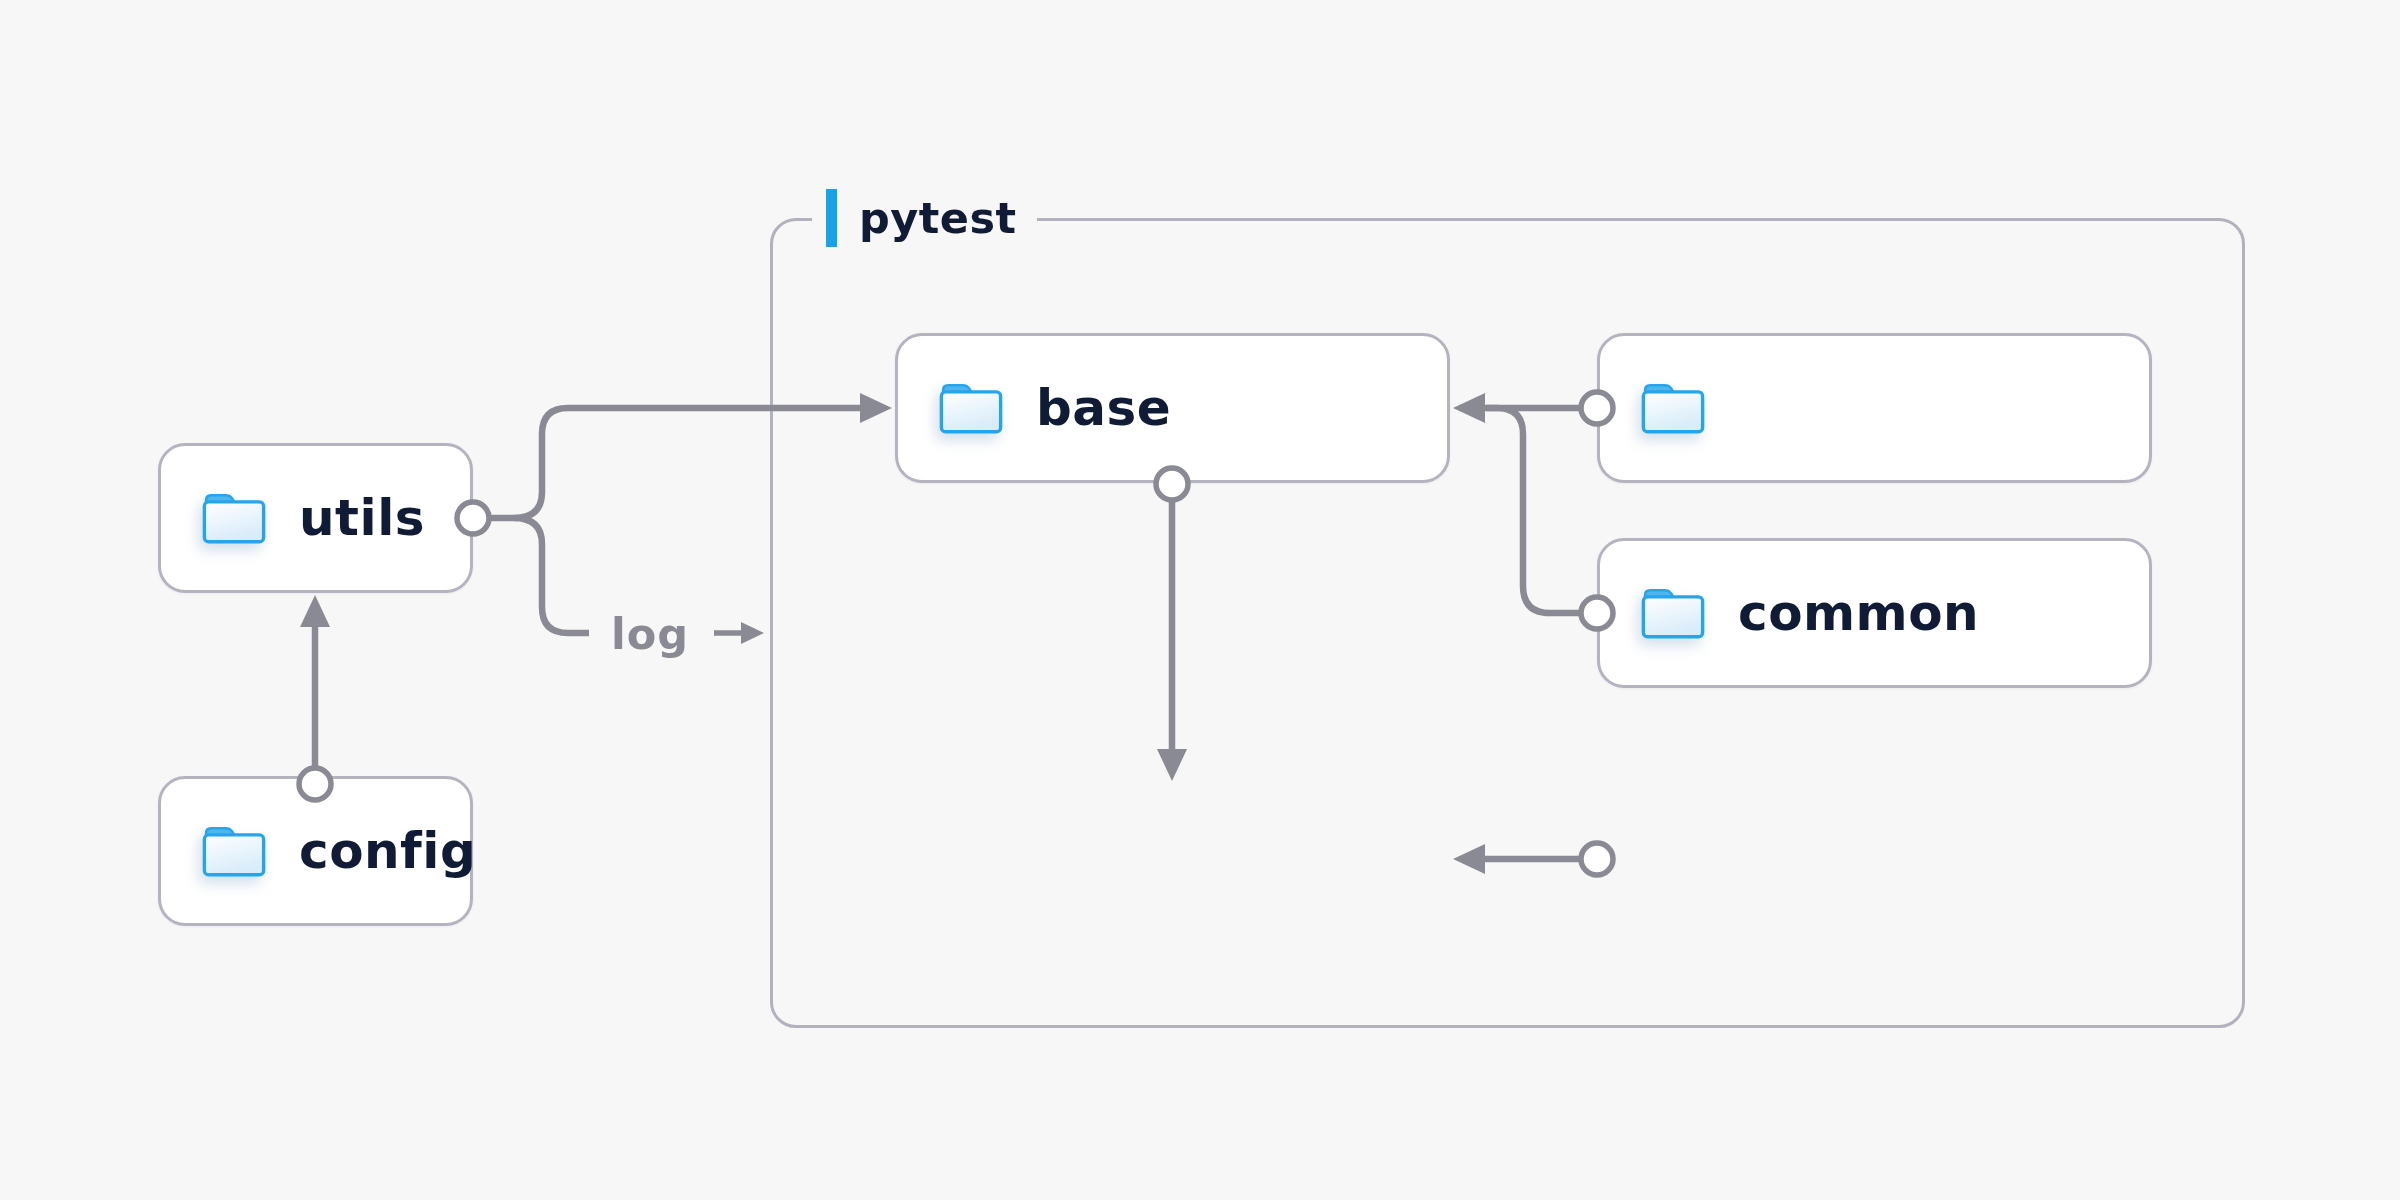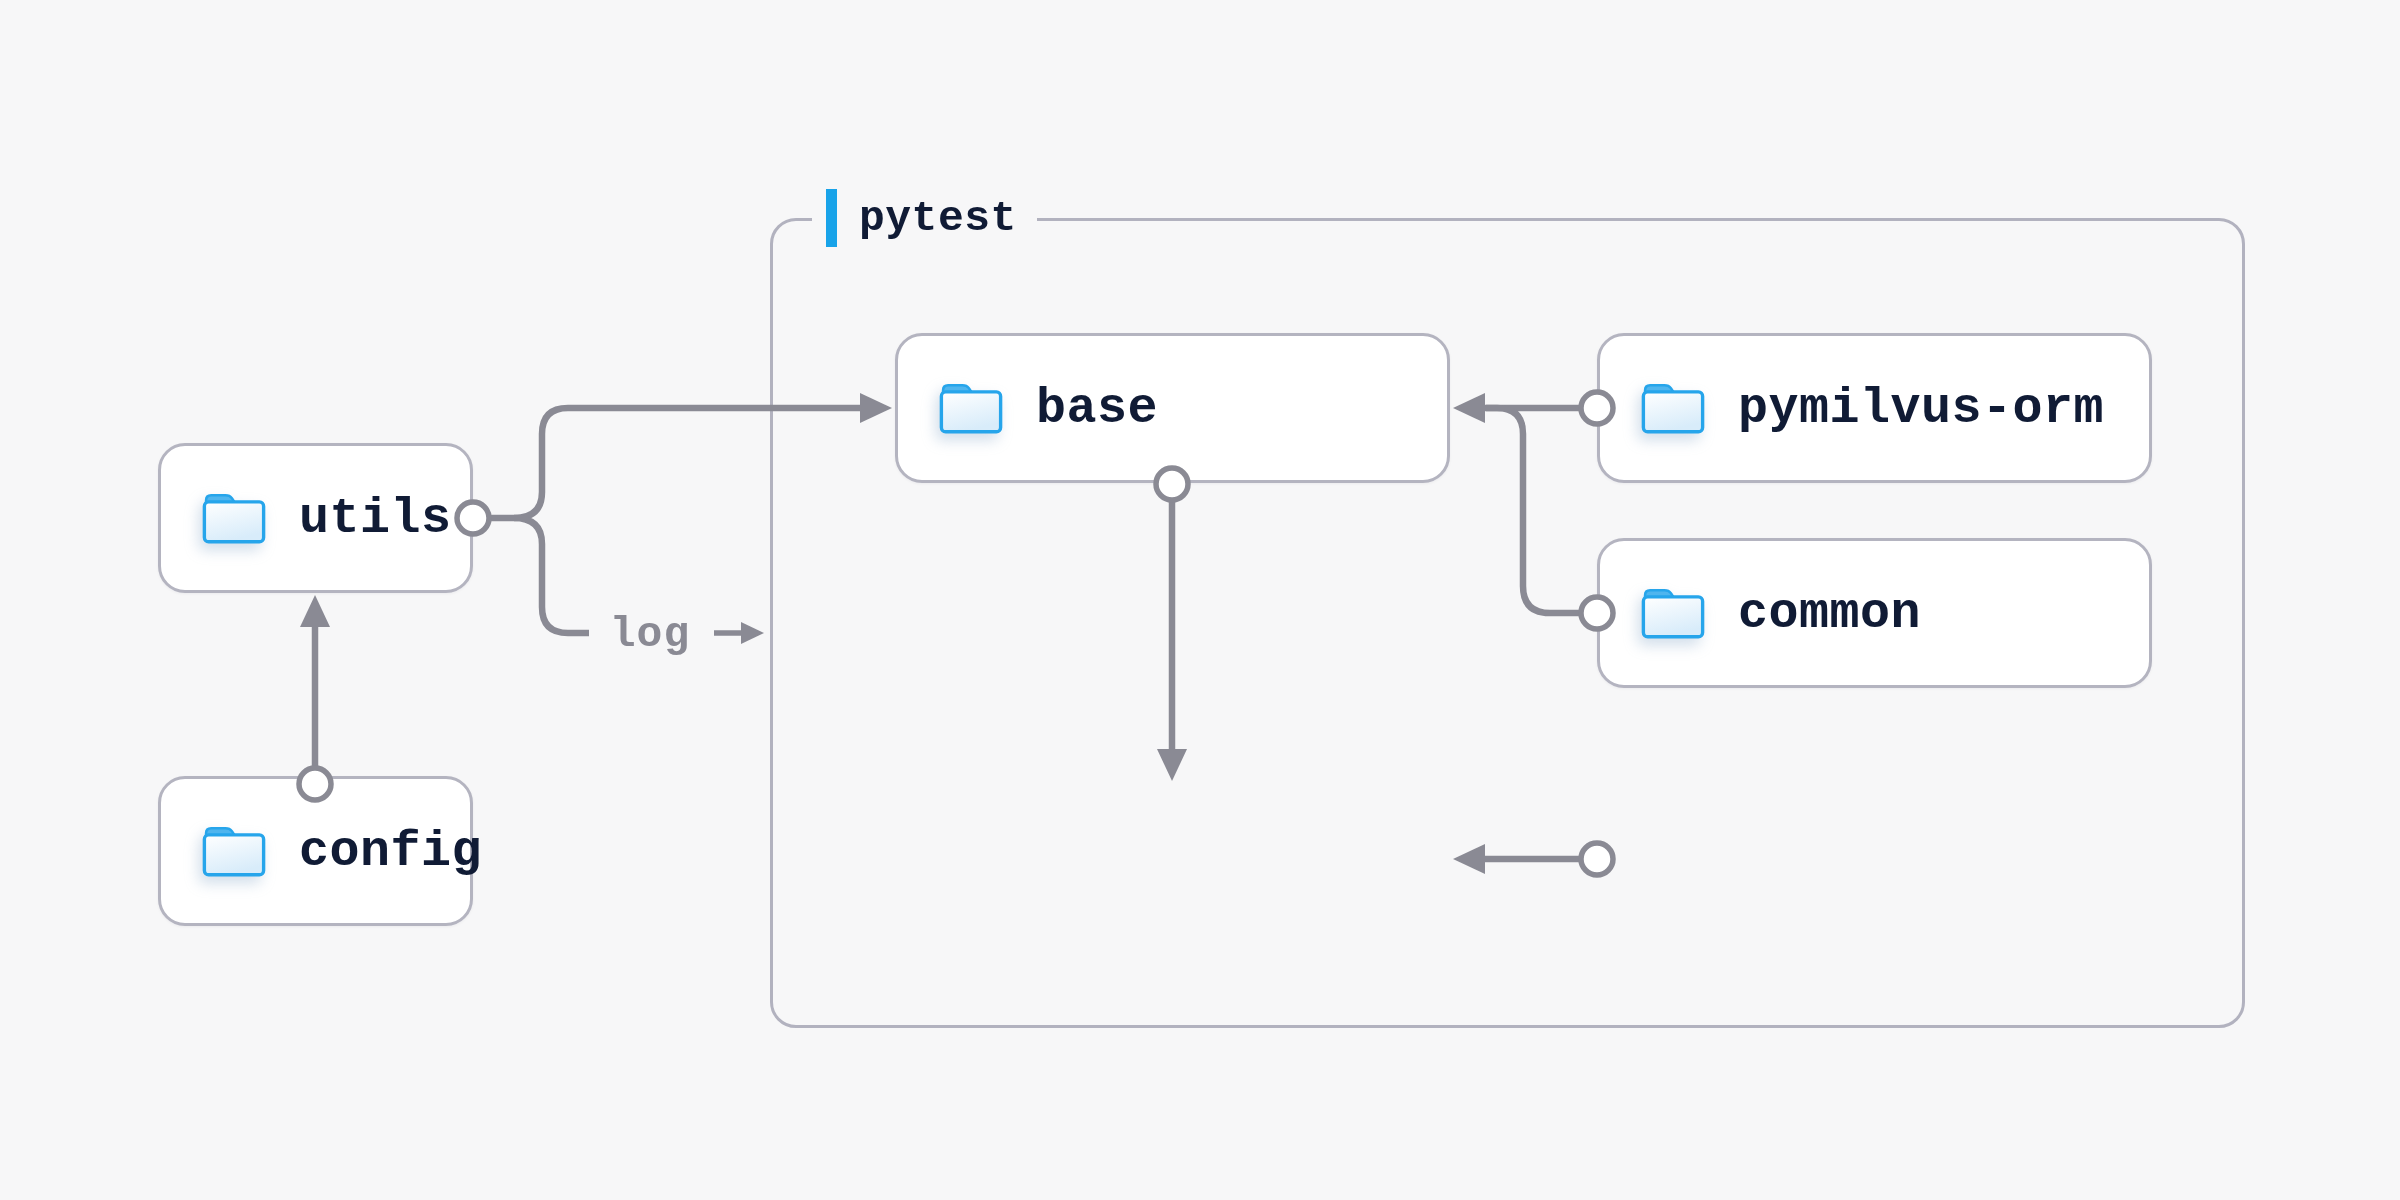--- a/index.html
+++ b/index.html
@@ -16,21 +16,21 @@
     --text:#101b35;
     --edge-label:#8a8a94;
   }
   *{margin:0;padding:0;box-sizing:border-box;}
   html,body{width:2400px;height:1200px;}
   body{
     background:var(--background);
     font-family:"DejaVu Sans","Liberation Sans",sans-serif;
     overflow:hidden;
   }
-  .stage{position:relative;width:2400px;height:920px;font-family:Liberation Mono, monospace;}
+  .stage{position:relative;width:2400px;height:920px;}
 
   .pytest-container{
     position:absolute;left:770px;top:218px;width:1475px;height:810px;
     border:3px solid var(--container-border);
     border-radius:26px;
     background:transparent;
     z-index:1;
   }
   .pytest-label{
     position:absolute;left:812px;top:188px;height:60px;
@@ -122,21 +122,20 @@
     <svg class="folder">
         <use href="#folder-icon"></use>
       </svg>
     <span class="node-label">base</span>
   </div>
 
   <div class="node" style="left:1597px;top:333px;width:555px;height:150px">
     <svg class="folder">
         <use href="#folder-icon"></use>
       </svg>
-    <span class="node-label">pymilvus-orm</span>
   </div>
 
   <div class="node" style="left:1597px;top:538px;width:555px;height:150px">
     <svg class="folder">
         <use href="#folder-icon"></use>
       </svg>
     <span class="node-label">common</span>
   </div>
 
 

